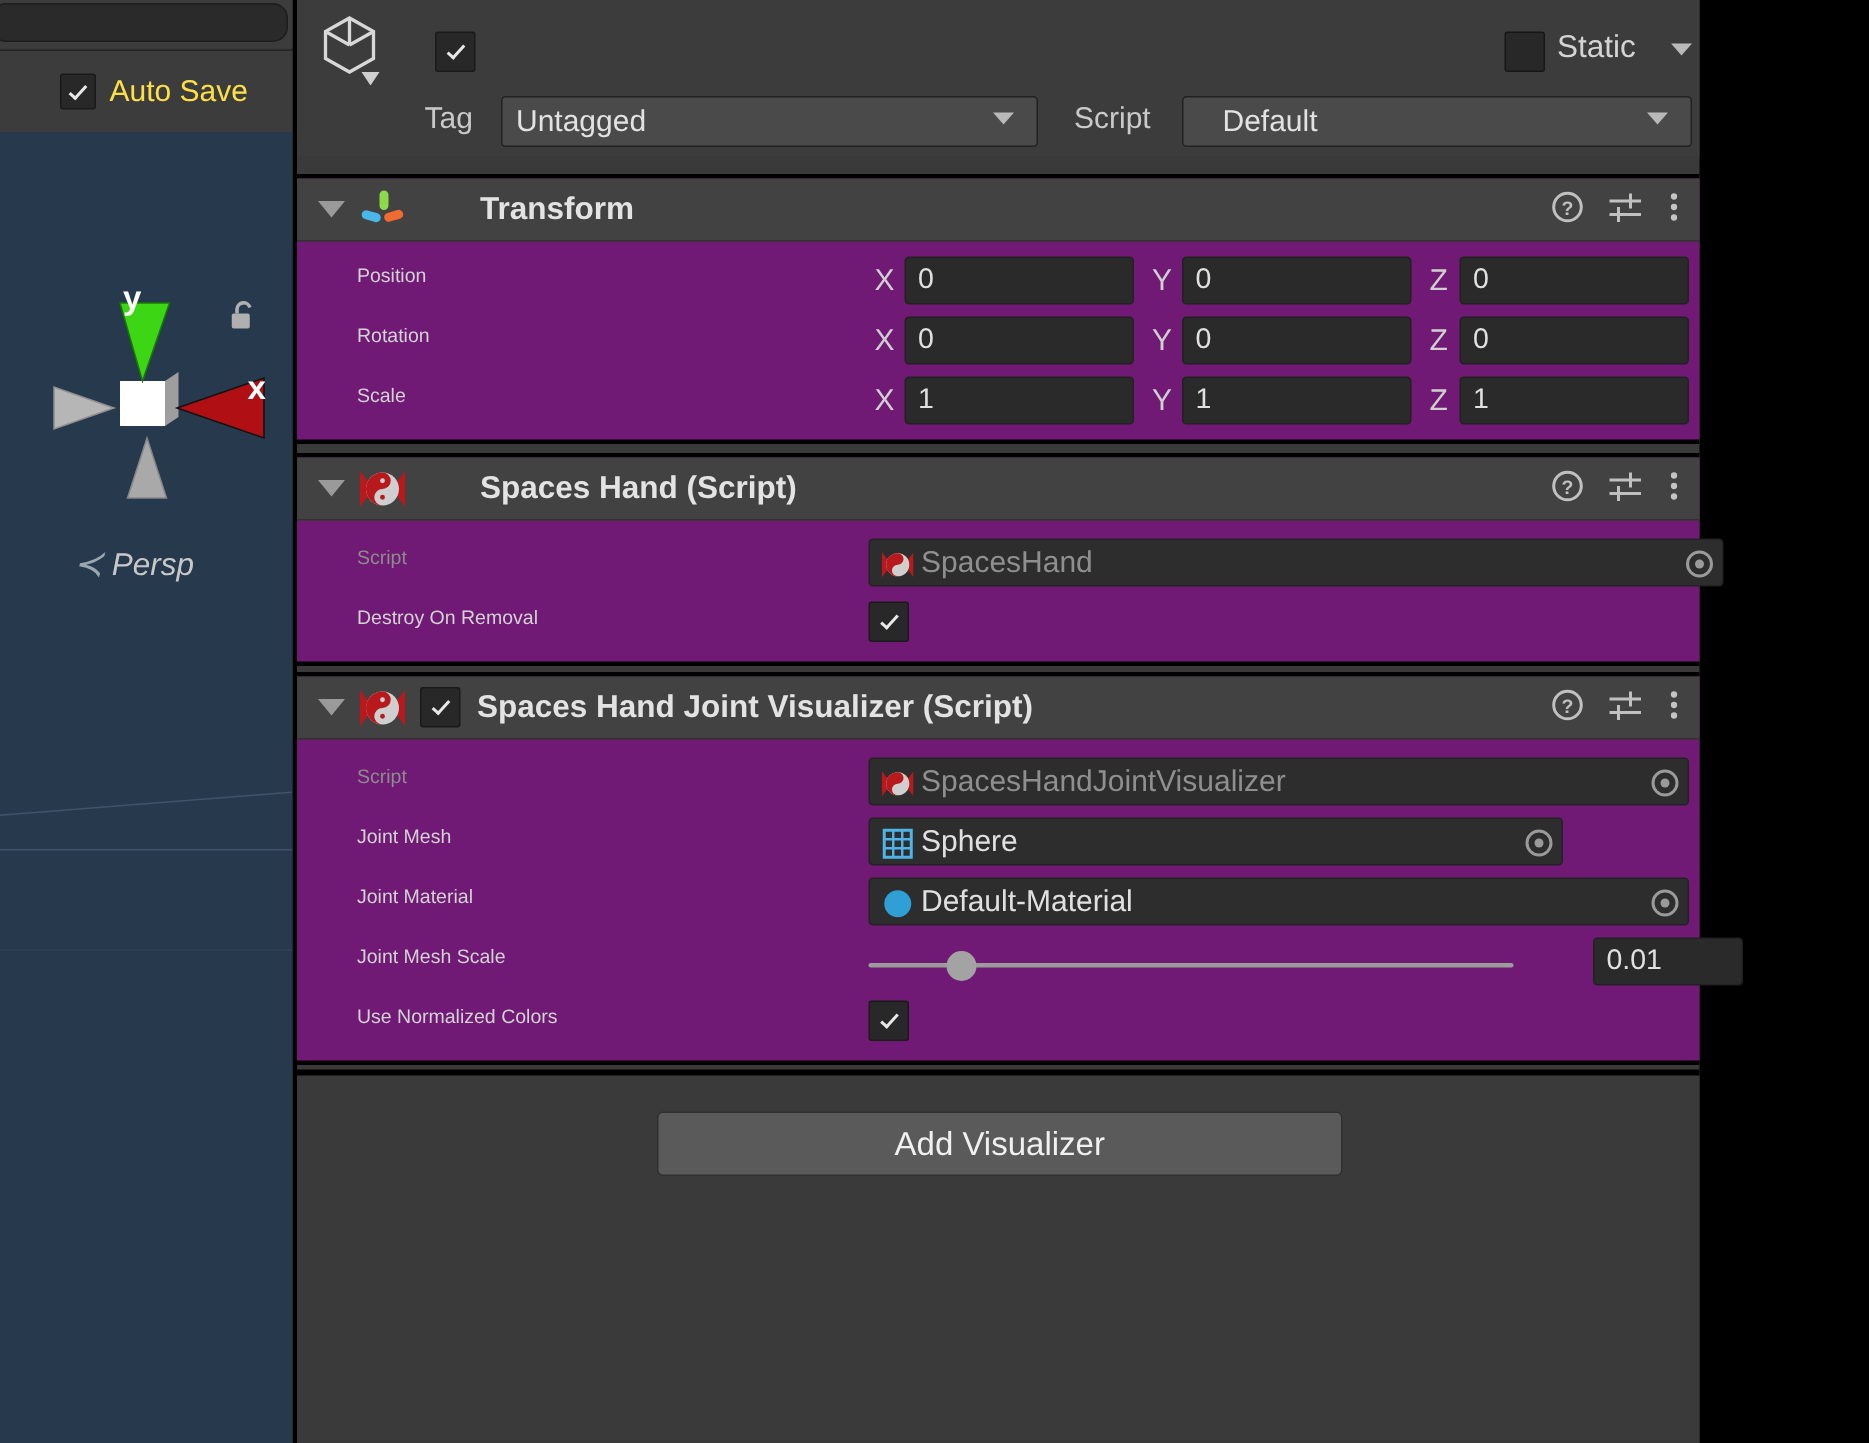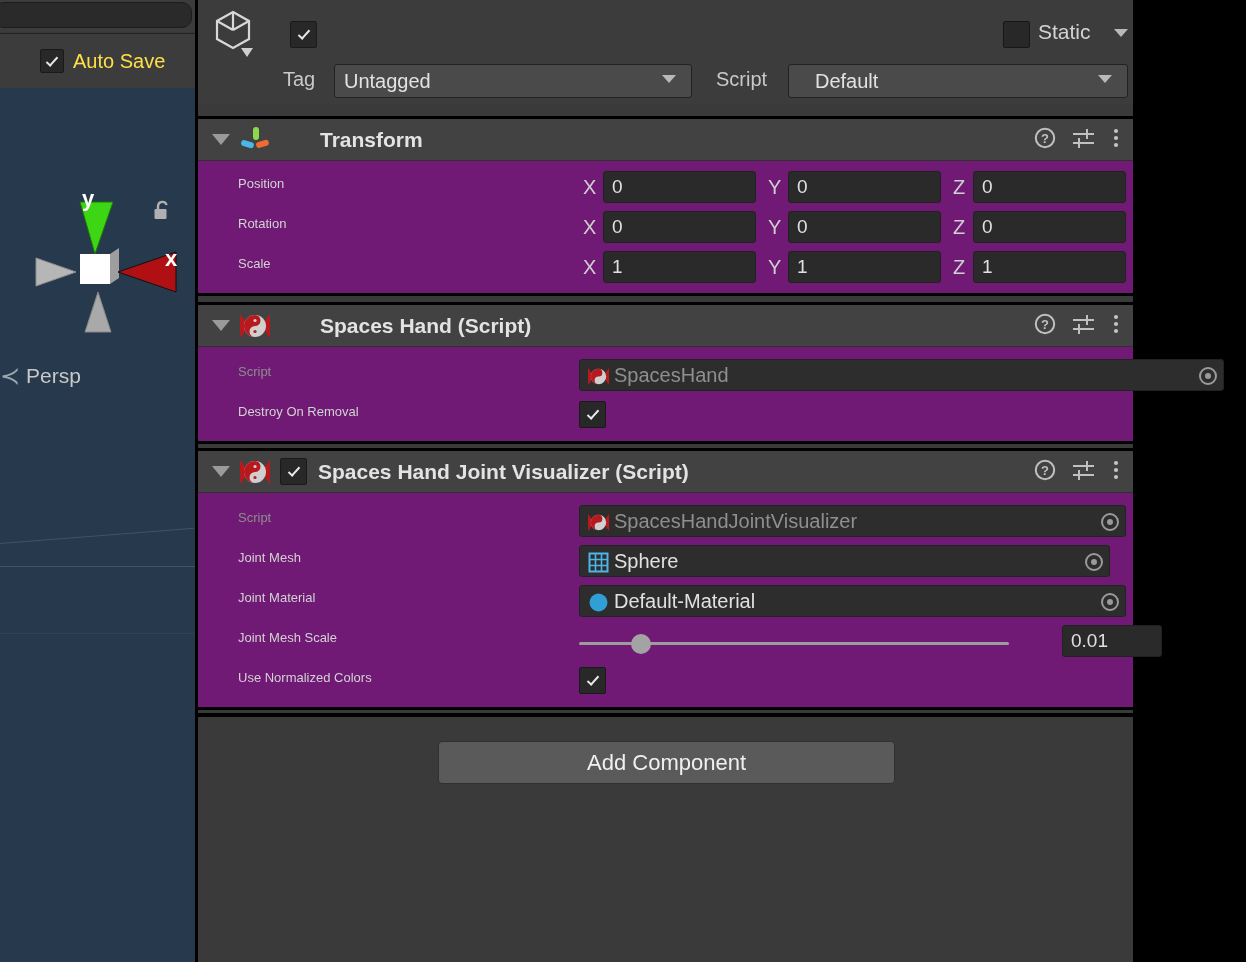--- a/index.html
+++ b/index.html
@@ -51,21 +51,21 @@
   }
   .grid-line { position: absolute; background: #3f5468; height: 1px; }
   #gl1 { left: 0; top: 455px; width: 195px; transform: rotate(-4.5deg); transform-origin: left center; }
   #gl2 { left: 0; top: 478px; width: 195px; }
   #gl3 { left: 0; top: 545px; width: 195px; background:#2e4256; }
 
   #lock-icon { position: absolute; left: 152px; top: 112px; width: 20px; height: 22px; }
   #gizmo { position: absolute; left: 18px; top: 104px; width: 160px; height: 160px; }
   #persp-label {
     position: absolute; left: 0; top: 274px; width: 178px;
-    text-align: left; color: #c8c8c8; font-size: 21px;
+    text-align: center; color: #c8c8c8; font-size: 21px; font-style: italic;
   }
 
   
   #inspector {
     position: absolute; left: 198px; top: 0;
     width: 935px; height: 962px;
     background: #3a3a3a;
   }
 
   
@@ -355,21 +355,21 @@
         <svg width="8" height="22" viewBox="0 0 8 22">
           <circle cx="4" cy="4" r="2.1" fill="#c4c4c4"></circle>
           <circle cx="4" cy="11" r="2.1" fill="#c4c4c4"></circle>
           <circle cx="4" cy="18" r="2.1" fill="#c4c4c4"></circle>
         </svg>
       </div>
     </div>
 
     <div class="row" style="margin-top:8px;">
       <div class="row-label dim">Script</div>
-      <div class="objfield" style="left:381px;width:645px;">
+      <div class="objfield" style="left:381px;width:570px;">
         <svg class="oficon" viewBox="0 0 30 28">
           <polygon points="0,2 9,14 0,26" fill="#b8191d"></polygon>
           <polygon points="30,2 21,14 30,26" fill="#b8191d"></polygon>
           <circle cx="15" cy="14" r="11" fill="#cfcfcf"></circle>
           <path d="M15,3 a5.5,5.5 0 0 1 0,11 a5.5,5.5 0 0 0 0,11 a11,11 0 0 1 0,-22" fill="#b8191d"></path>
         </svg>
         <span class="ofname" style="color:#8f8f8f;">SpacesHand</span>
         <span class="picker"></span>
       </div>
     </div>
@@ -425,21 +425,21 @@
           <circle cx="15" cy="14" r="11" fill="#cfcfcf"></circle>
           <path d="M15,3 a5.5,5.5 0 0 1 0,11 a5.5,5.5 0 0 0 0,11 a11,11 0 0 1 0,-22" fill="#b8191d"></path>
         </svg>
         <span class="ofname" style="color:#8f8f8f;">SpacesHandJointVisualizer</span>
         <span class="picker"></span>
       </div>
     </div>
 
     <div class="row">
       <div class="row-label">Joint Mesh</div>
-      <div class="objfield" style="left:381px;width:531px;">
+      <div class="objfield" style="left:381px;width:463px;">
         <svg class="oficon" viewBox="0 0 21 21">
           <rect x="1.5" y="1.5" width="18" height="18" fill="none" stroke="#4fb4e8" stroke-width="2"></rect>
           <line x1="7.5" y1="1.5" x2="7.5" y2="19.5" stroke="#4fb4e8" stroke-width="1.6"></line>
           <line x1="13.5" y1="1.5" x2="13.5" y2="19.5" stroke="#4fb4e8" stroke-width="1.6"></line>
           <line x1="1.5" y1="7.5" x2="19.5" y2="7.5" stroke="#4fb4e8" stroke-width="1.6"></line>
           <line x1="1.5" y1="13.5" x2="19.5" y2="13.5" stroke="#4fb4e8" stroke-width="1.6"></line>
         </svg>
         <span class="ofname" style="color:#e0e0e0;">Sphere</span>
         <span class="picker"></span>
       </div>
@@ -466,15 +466,15 @@
 
     <div class="row">
       <div class="row-label">Use Normalized Colors</div>
       <div class="checkbox" style="left:381px;">
         <span class="tick"></span>
       </div>
     </div>
   </div>
 
   <div id="add-component-bar">
-    <div id="add-component-btn">Add Component</div>
+    <div id="add-component-btn">Add Visualizer</div>
   </div>
 </div>
 
 </body></html>

